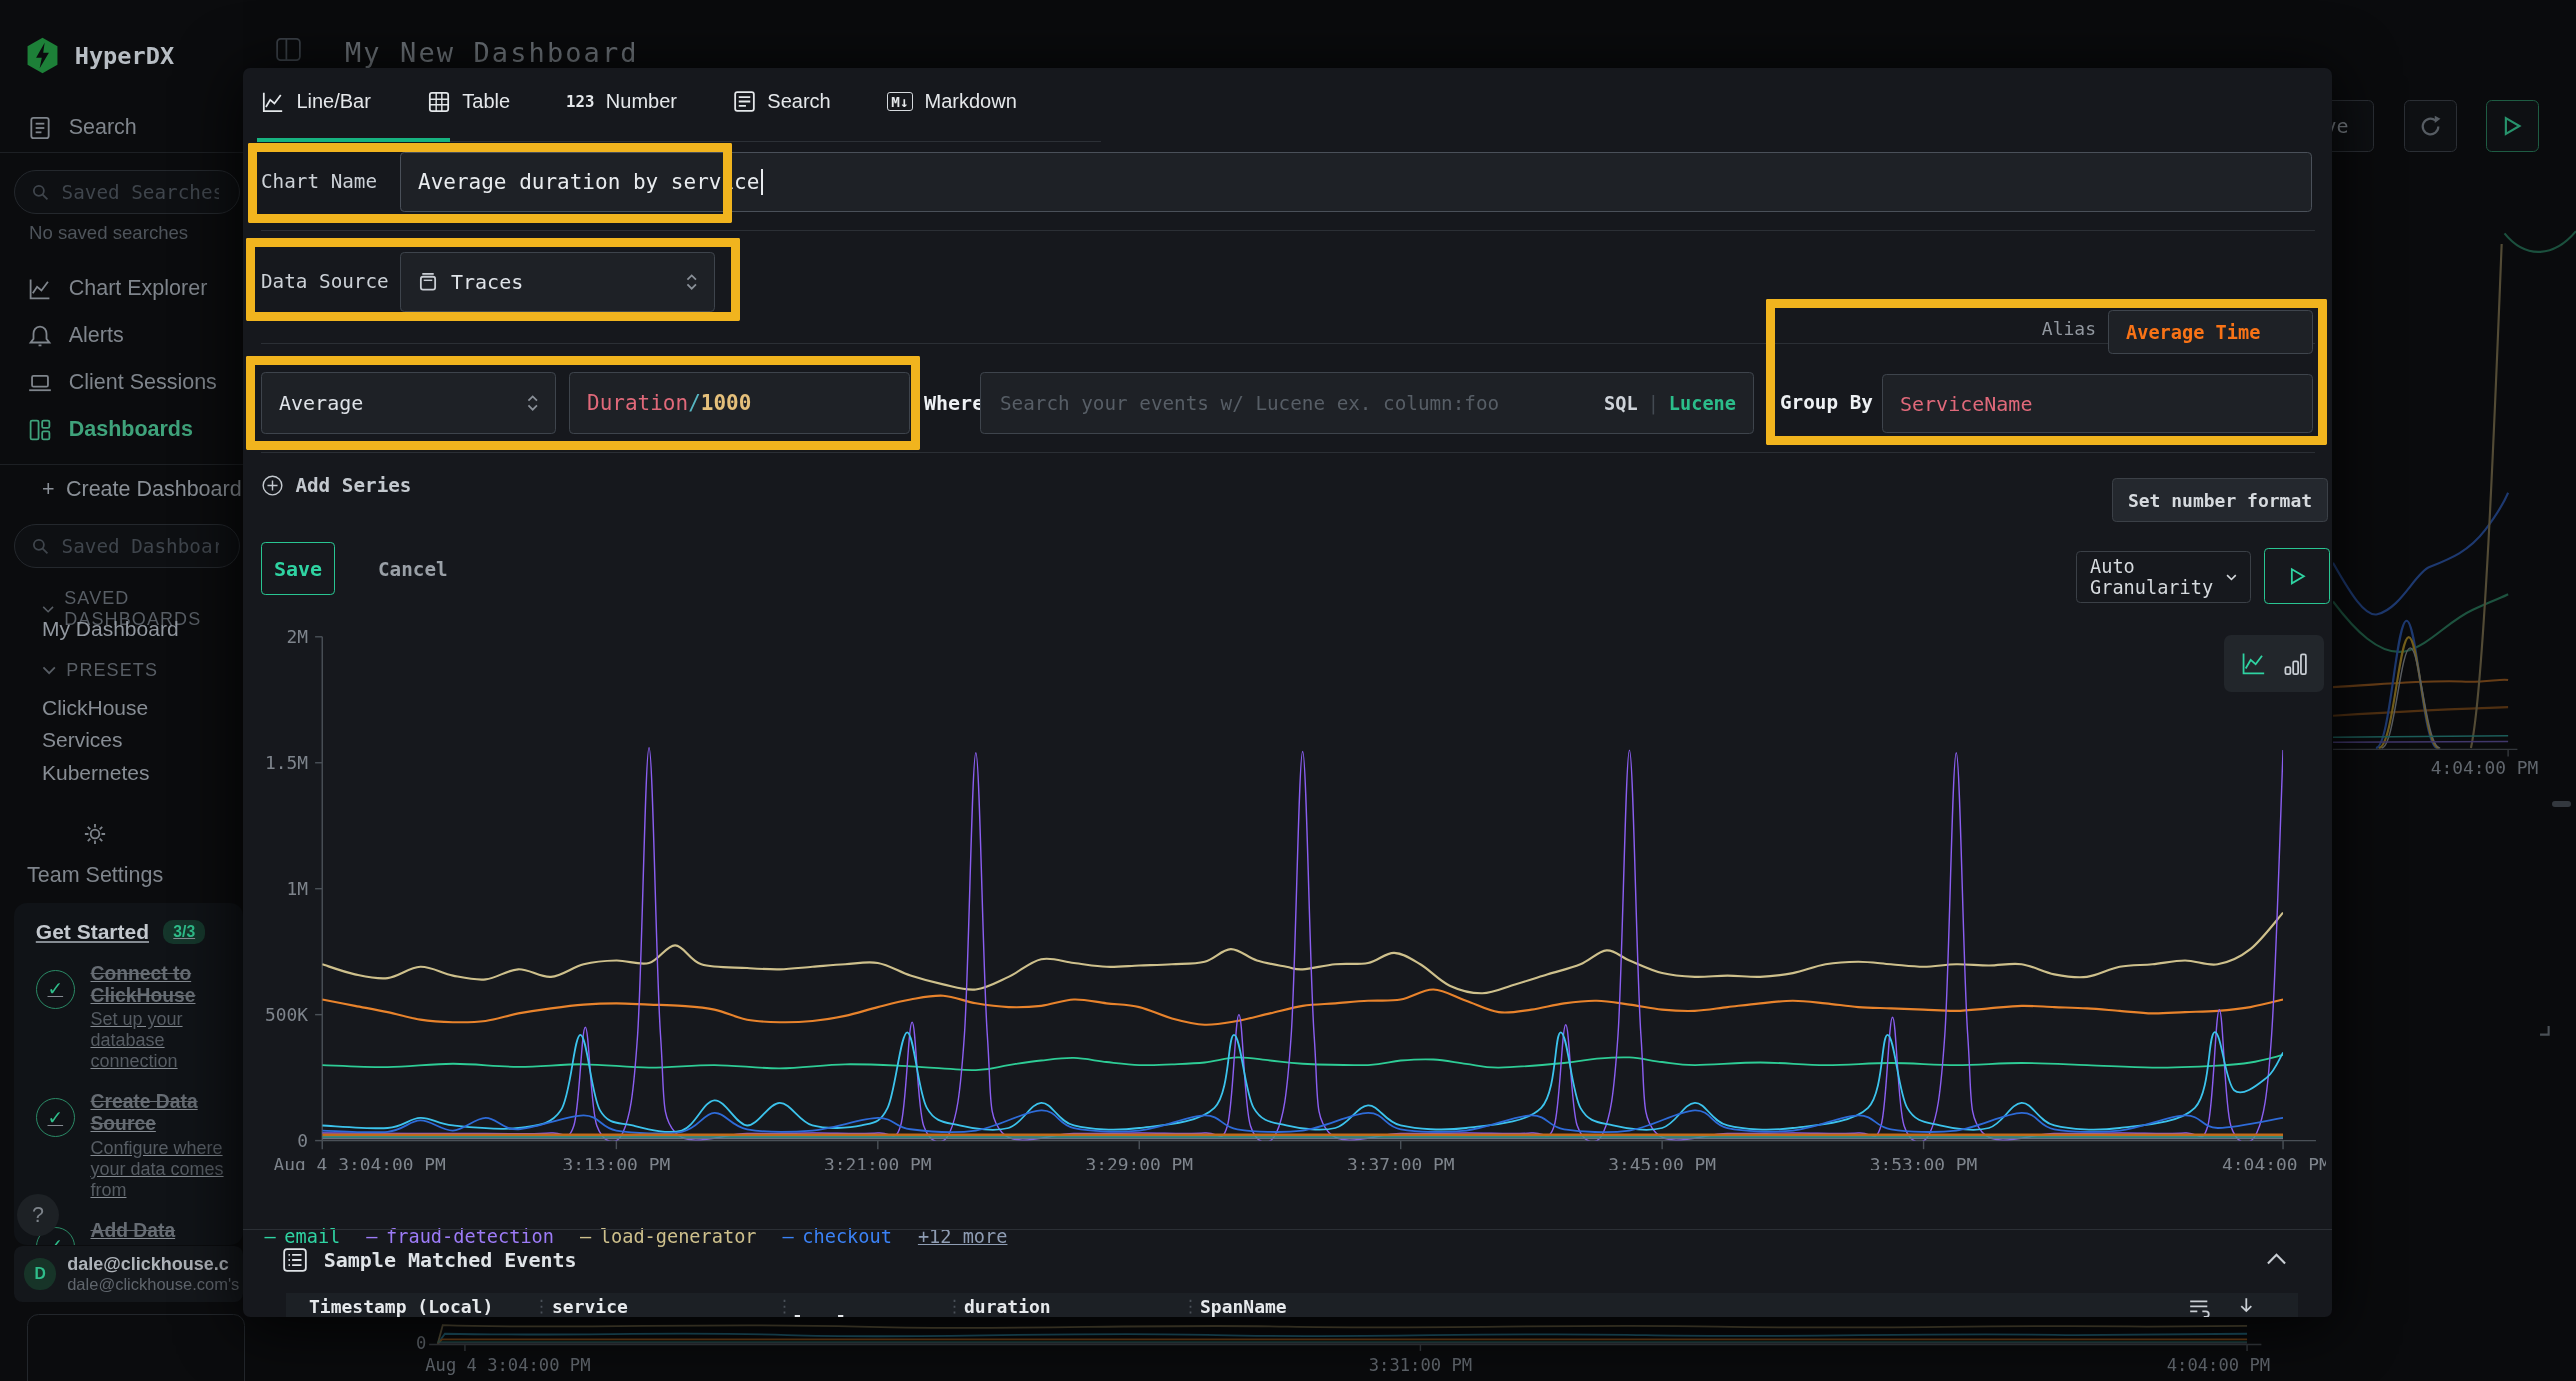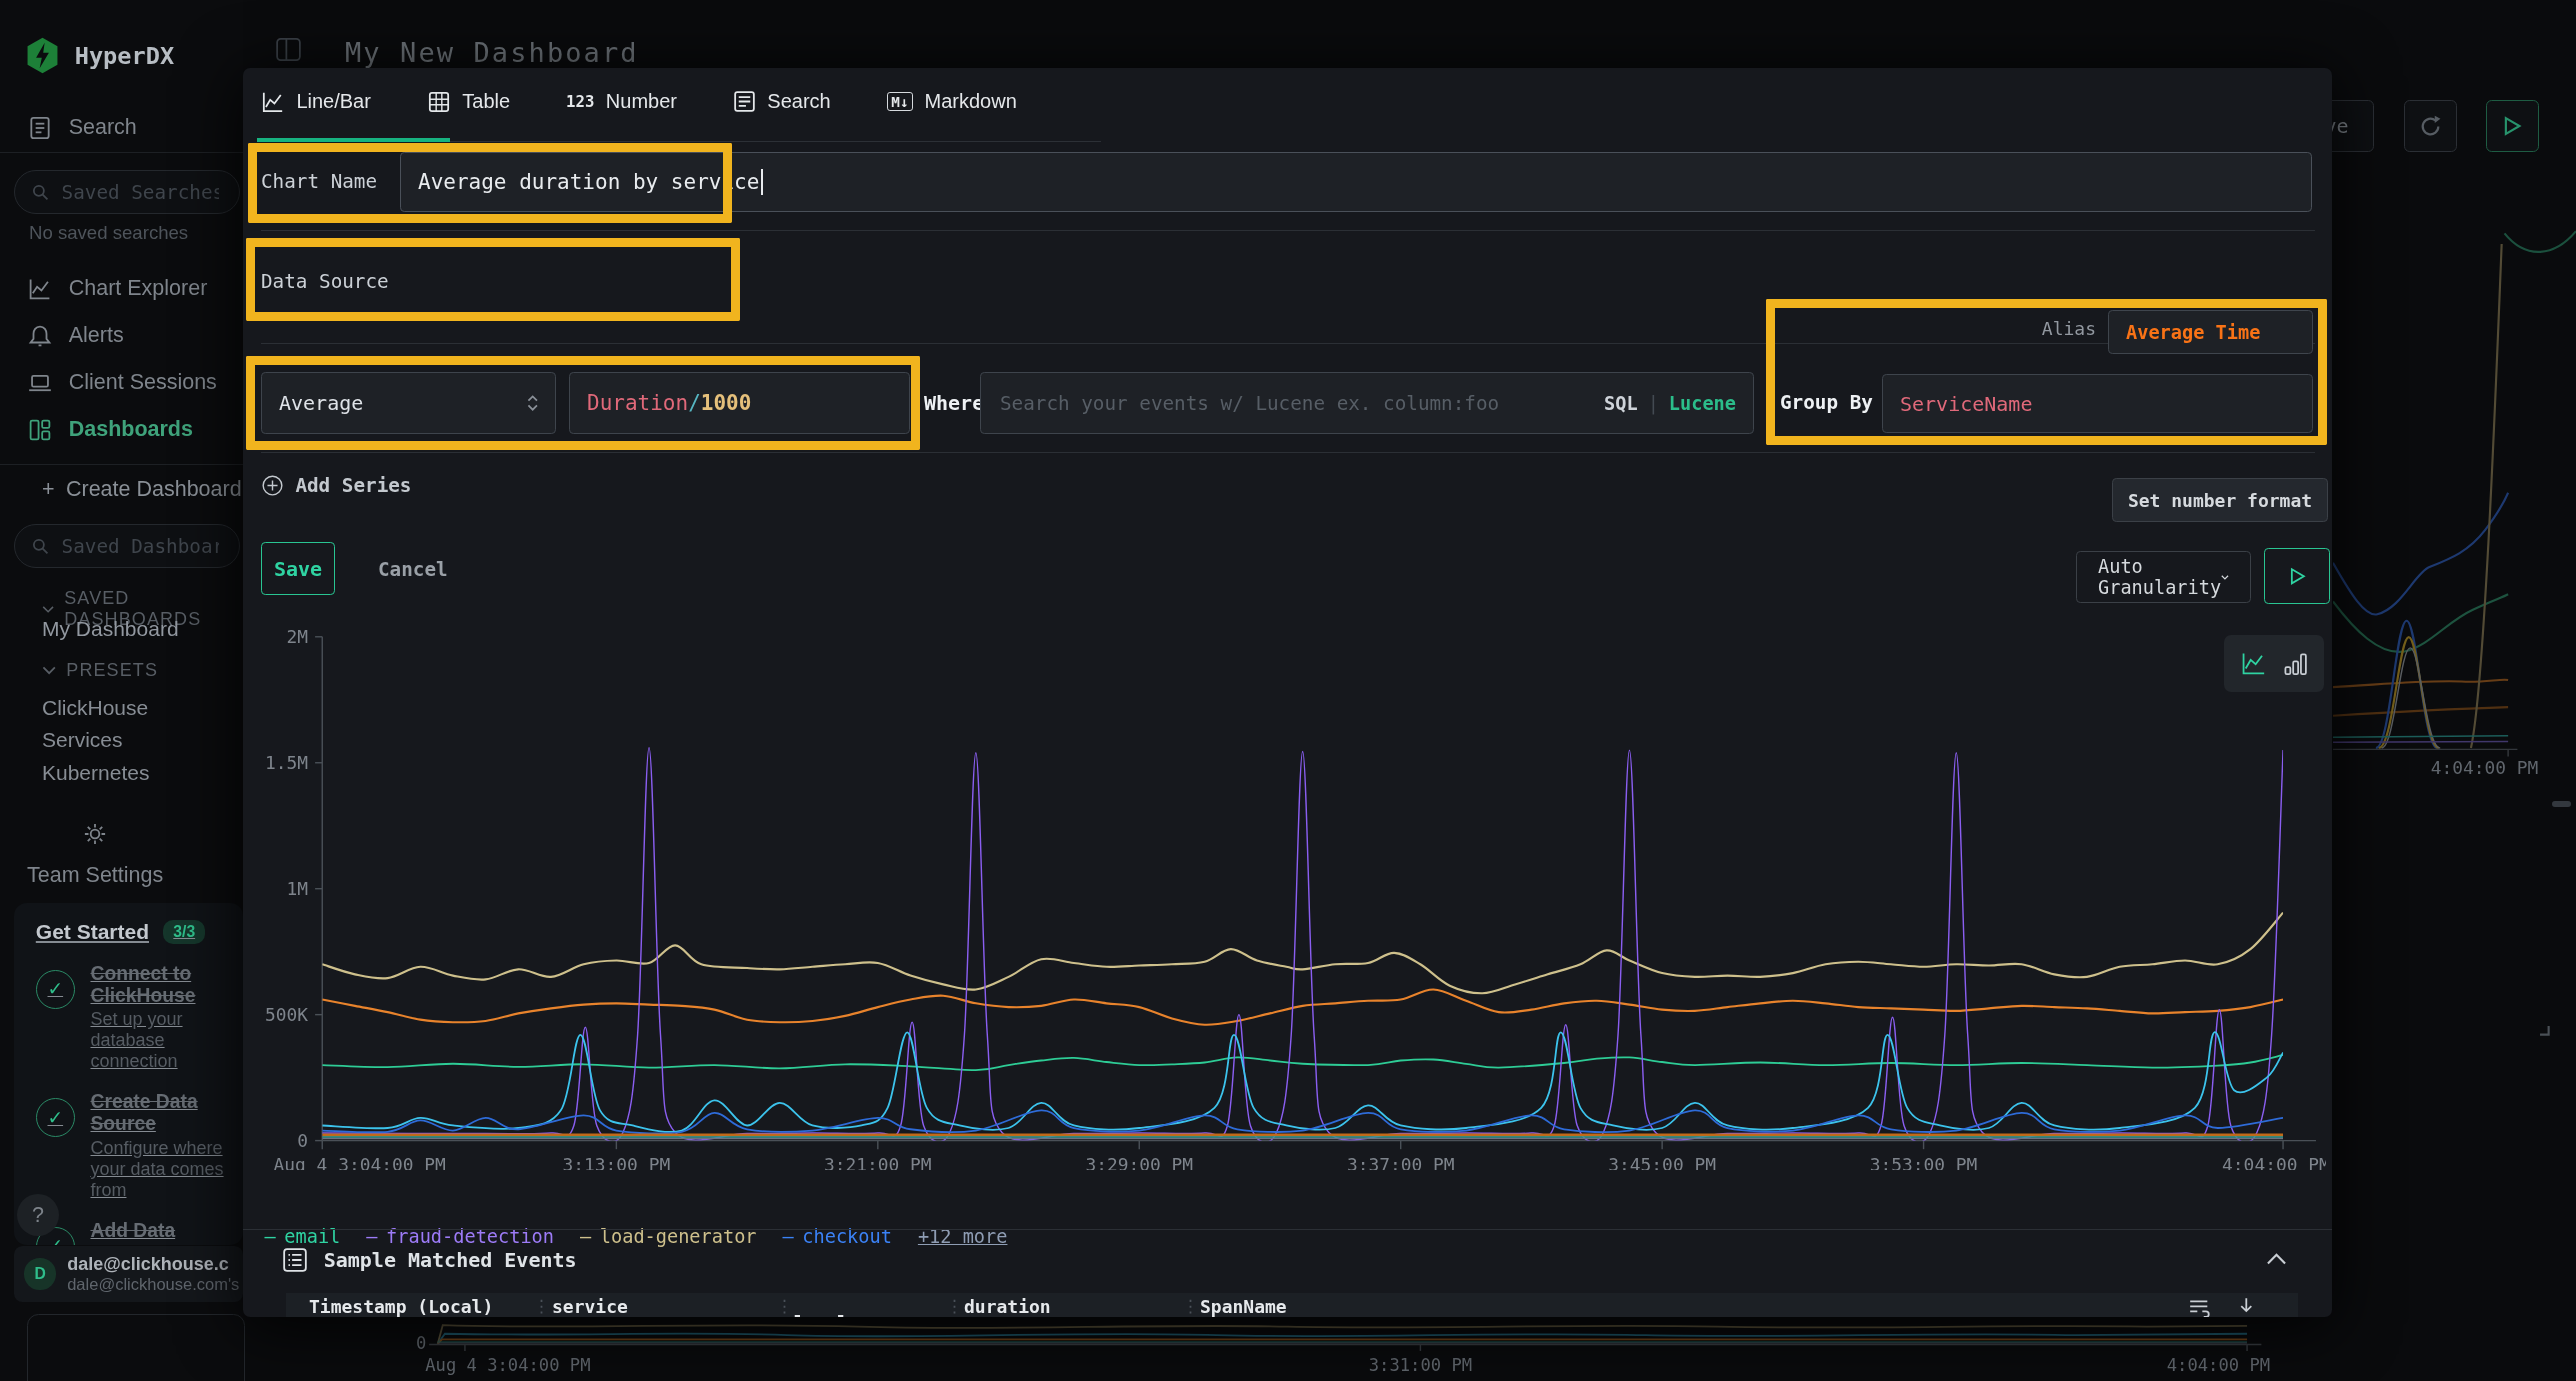--- a/index.html
+++ b/index.html
@@ -312,20 +312,36 @@
 
   <div class="abs field-label mono" style="left:18px;top:102px;">Chart Name</div>
   <div class="abs inputbox mono" style="left:157px;top:84px;width:1912px;height:60px;border-color:#4a5059;">
     <span>Average duration by service</span>
       <span class="cursorbar"></span>
   </div>
 
   <div class="divider abs" style="left:18px;top:162px;width:2054px;"></div>
 
   <div class="abs field-label mono" style="left:18px;top:202px;">Data Source</div>
+  <div class="abs inputbox mono" style="left:157px;top:184px;width:315px;height:60px;gap:13px;">
+    <svg width="20" height="21.5" viewBox="0 0 28 30">
+      <rect x="4" y="8" width="20" height="18" rx="3" fill="none" stroke="#c9ced4" stroke-width="2.5"></rect>
+      <line x1="6" y1="4" x2="22" y2="4" stroke="#c9ced4" stroke-width="2.5"></line>
+      <line x1="8" y1="13" x2="20" y2="13" stroke="#c9ced4" stroke-width="2"></line>
+    </svg>
+    <span style="color:#dfe3e8;font-size:20px;">Traces</span>
+    <span class="updown">
+      <svg width="11.4" height="7.2" viewBox="0 0 16 10">
+          <polyline points="2,8 8,2 14,8" fill="none" stroke="#8a9098" stroke-width="2.5"></polyline>
+        </svg>
+      <svg width="11.4" height="7.2" viewBox="0 0 16 10">
+          <polyline points="2,2 8,8 14,2" fill="none" stroke="#8a9098" stroke-width="2.5"></polyline>
+        </svg>
+    </span>
+  </div>
 
   <div class="divider abs" style="left:18px;top:275px;width:2054px;"></div>
 
   <div class="abs inputbox mono" style="left:18px;top:304px;width:295px;height:62px;">
     <span style="font-size:20px;color:#dfe3e8;">Average</span>
     <span class="updown">
       <svg width="11.4" height="7.2" viewBox="0 0 16 10">
           <polyline points="2,8 8,2 14,8" fill="none" stroke="#8a9098" stroke-width="2.5"></polyline>
         </svg>
       <svg width="11.4" height="7.2" viewBox="0 0 16 10">
@@ -366,21 +382,21 @@
       <circle cx="16" cy="16" r="13" fill="none" stroke="#c3c8ce" stroke-width="2"></circle>
       <path d="M16 9 v14 M9 16 h14" stroke="#c3c8ce" stroke-width="2"></path>
     </svg>
     <span>Add Series</span>
   </div>
   <div class="abs btn-gray mono" style="left:1869px;top:410px;width:216px;height:44px;font-size:18px;font-weight:bold;">Set number format</div>
 
   <div class="abs btn-green mono" style="left:18px;top:474px;width:74px;height:53px;font-size:20px;font-weight:bold;">Save</div>
   <div class="abs mono" style="left:135px;top:490px;font-size:19.3px;font-weight:bold;color:#9aa0a7;">Cancel</div>
 
-  <div class="abs mono" style="left:1833px;top:483px;width:175px;height:52px;box-sizing:border-box;border:1.4px solid #3b4047;border-radius:4.3px;display:flex;align-items:center;justify-content:space-between;padding:0 21px;font-size:18.6px;color:#d6dade;">
+  <div class="abs mono" style="left:1833px;top:483px;width:175px;height:52px;box-sizing:border-box;border:1.4px solid #3b4047;border-radius:4.3px;display:flex;align-items:center;justify-content:space-between;padding:0 13px;font-size:18.6px;color:#d6dade;">
     <span>Auto Granularity</span>
     <svg width="14.3" height="8.6" viewBox="0 0 20 12">
       <polyline points="2,2 10,10 18,2" fill="none" stroke="#d6dade" stroke-width="3"></polyline>
     </svg>
   </div>
   <div class="abs btn-green" style="left:2021px;top:480px;width:66px;height:56px;">
     <svg width="17" height="18.6" viewBox="0 0 24 26">
       <polygon points="4,3 21,13 4,23" fill="none" stroke="#2fd3a2" stroke-width="2.5"></polygon>
     </svg>
   </div>

